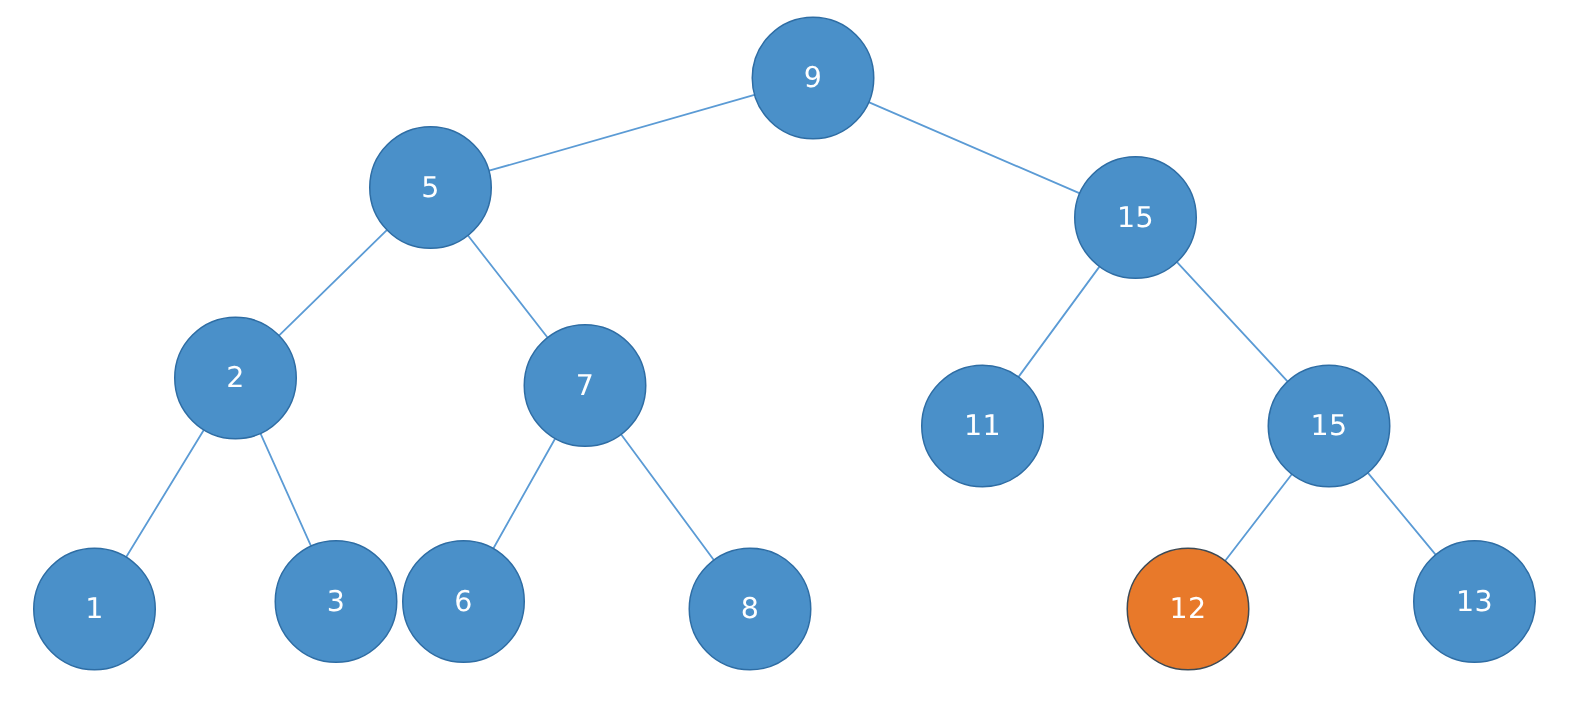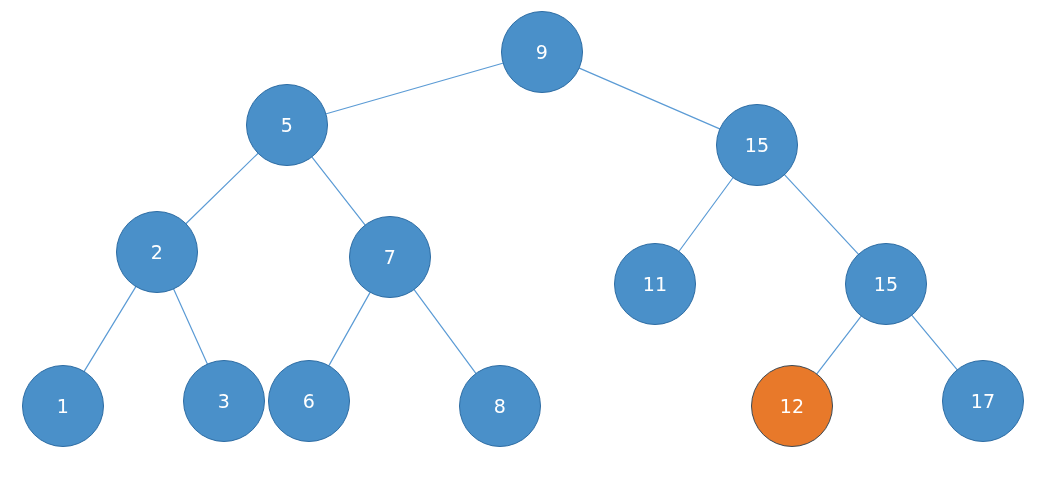--- a/index.html
+++ b/index.html
@@ -97,16 +97,16 @@
       <div class="tree-node" style="left: 268px; top: 360px; width: 82px; height: 82px; background: rgb(74, 144, 201); border: 1.5px solid rgb(46, 109, 164);">
         <span class="node-label" style="color: rgb(255, 255, 255);">6</span>
       </div>
       <div class="tree-node" style="left: 459px; top: 365px; width: 82px; height: 82px; background: rgb(74, 144, 201); border: 1.5px solid rgb(46, 109, 164);">
         <span class="node-label" style="color: rgb(255, 255, 255);">8</span>
       </div>
       <div class="tree-node" style="left: 751px; top: 365px; width: 82px; height: 82px; background: rgb(232, 121, 42); border: 1.5px solid rgb(61, 74, 85);">
         <span class="node-label" style="color: rgb(255, 255, 255);">12</span>
       </div>
       <div class="tree-node" style="left: 942px; top: 360px; width: 82px; height: 82px; background: rgb(74, 144, 201); border: 1.5px solid rgb(46, 109, 164);">
-        <span class="node-label" style="color: rgb(255, 255, 255);">17</span>
+        <span class="node-label" style="color: rgb(255, 255, 255);">13</span>
       </div>
     </div>
 </div>
 
 </body></html>

